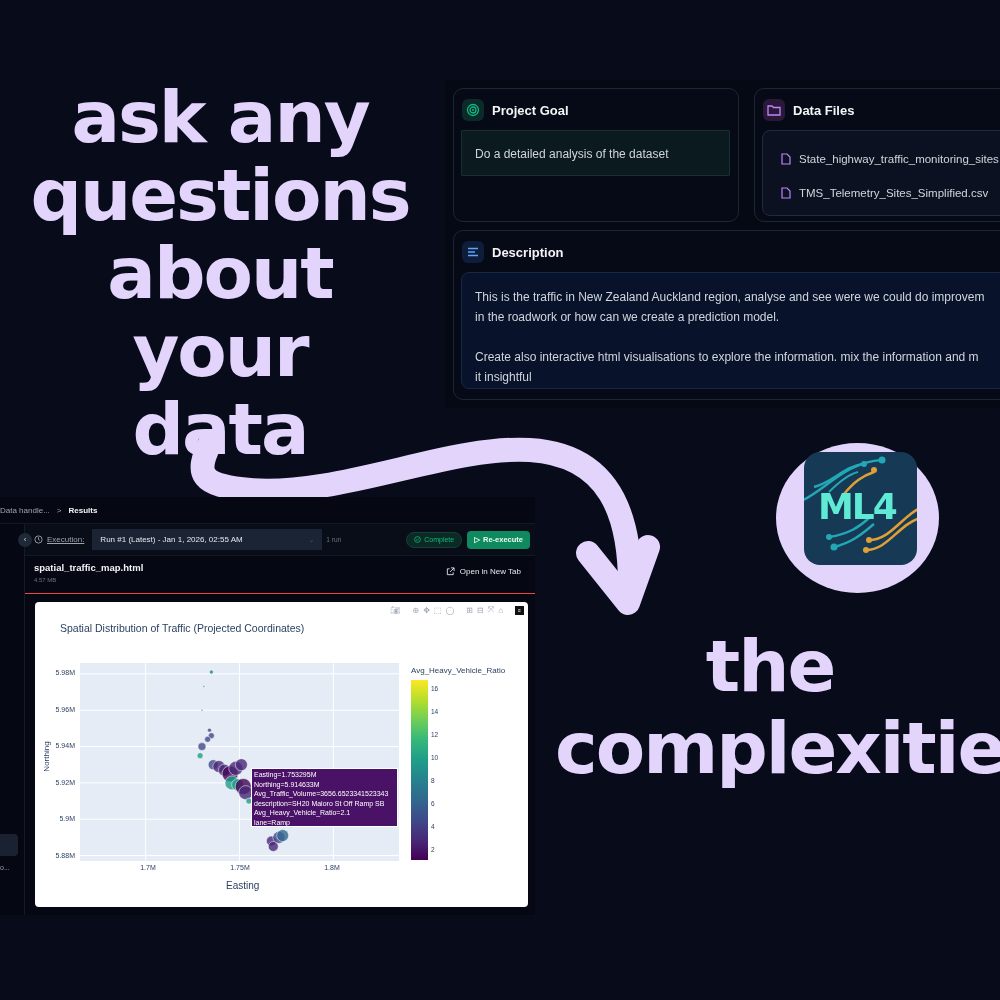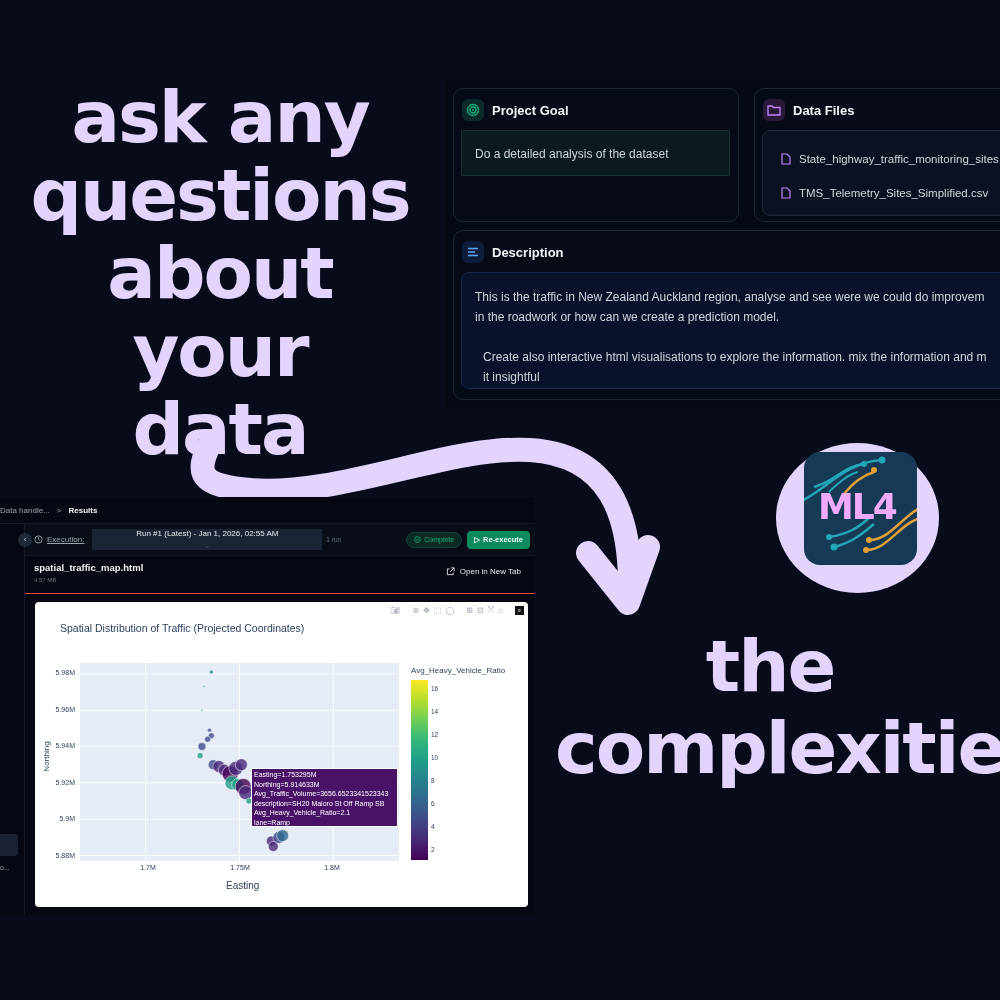--- a/index.html
+++ b/index.html
@@ -20,41 +20,41 @@
   .goal-card { left: 8px; top: 8px; width: 286px; height: 134px; }
   .goal-icon { background: #0d2a2a; }
   .goal-box { margin: 7px 8px 0 7px; height: 46px; border: 1px solid #17302f; background: #0a1a1f; border-radius: 1px; padding: 16px 13px; font-size: 12px; color: #d1d5db; }
   .files-card { left: 309px; top: 8px; width: 260px; height: 134px; }
   .files-icon { background: #2a1838; }
   .files-box { margin: 7px 0 0 7px; height: 86px; border: 1px solid #232b3a; background: #0b1120; border-radius: 8px; padding: 18px 0 0 18px; }
   .file-row { display: flex; align-items: center; gap: 8px; font-size: 11.5px; color: #d1d5db; height: 20px; margin-bottom: 14px; white-space: nowrap; }
   .desc-card { left: 8px; top: 150px; width: 560px; height: 170px; }
   .desc-icon { background: #0e1d3a; }
   .desc-box { margin: 7px 0 0 7px; height: 117px; border: 1px solid #16284a; background: #08122a; border-radius: 8px; padding: 14px 13px; font-size: 12px; color: #d1d5db; line-height: 20px; white-space: nowrap; overflow: hidden; }
-  .desc-box p + p { margin-top: 20px; margin-left: 8px; }
+  .desc-box p + p { margin-top: 20px; }
 
   
   .arrow { position: absolute; left: 190px; top: 425px; }
 
   
   .logo-circle { position: absolute; left: 776px; top: 443px; width: 163px; height: 150px; border-radius: 50%; background: #e3d4fc; }
   .logo-tile { position: absolute; left: 804px; top: 452px; width: 113px; height: 113px; border-radius: 16px; background: #163a56; overflow: hidden; }
-  .logo-text { position: absolute; left: 14px; top: 34px; font-family: "DejaVu Sans", sans-serif; font-weight: bold; font-size: 36px; color: #f0abfc; letter-spacing: -2px; }
+  .logo-text { position: absolute; left: 14px; top: 34px; font-family: "DejaVu Sans", sans-serif; font-weight: bold; font-size: 36px; color: #5eead4; letter-spacing: -2px; }
 
   
   .results { position: absolute; left: 0; top: 497px; width: 535px; height: 418px; background: #050812; }
   .breadcrumb { height: 27px; display: flex; align-items: center; gap: 7px; padding-left: 0; font-size: 8px; color: #9ca3af; border-bottom: 1px solid #111827; }
   .breadcrumb .current { color: #f3f4f6; font-weight: bold; }
   .sidebar { position: absolute; left: 0; top: 27px; width: 25px; bottom: 0; border-right: 1px solid #141a26; }
   .side-item { position: absolute; left: -10px; top: 310px; width: 28px; height: 22px; background: #1a2232; border-radius: 4px; }
   .side-text { position: absolute; left: 0; top: 340px; font-size: 7px; color: #9ca3af; }
   .exec-bar { position: absolute; left: 25px; top: 27px; right: 0; height: 32px; display: flex; align-items: center; background: #080d18; border-bottom: 1px solid #111827; }
   .collapse-btn { position: absolute; left: -7px; width: 14px; height: 14px; border-radius: 50%; background: #1f2937; color: #cbd5e1; font-size: 8px; display: flex; align-items: center; justify-content: center; }
   .exec-label { margin-left: 9px; display: flex; align-items: center; gap: 4px; font-size: 8px; color: #9ca3af; text-decoration: underline; }
-  .run-select { margin-left: 8px; width: 230px; height: 21px; background: #1a2434; border-radius: 0; display: flex; align-items: center; justify-content: space-between; padding: 0 8px; font-size: 8px; color: #e5e7eb; flex-direction: column; }
+  .run-select { margin-left: 8px; width: 230px; height: 21px; background: #1a2434; border-radius: 0; display: flex; align-items: center; justify-content: space-between; padding: 0 8px; font-size: 8px; color: #e5e7eb; }
   .run-count { margin-left: 4px; font-size: 6.5px; color: #6b7280; }
   .complete-badge { margin-left: auto; height: 16px; padding: 0 7px; border-radius: 8px; background: #0b2a24; border: 1px solid #14403a; color: #10b981; font-size: 7px; display: flex; align-items: center; gap: 3px; }
   .reexec-btn { margin: 0 5px 0 5px; height: 18px; padding: 0 7px; border-radius: 4px; background: #0f8a5f; color: #ecfdf5; font-size: 7.5px; font-weight: bold; display: flex; align-items: center; gap: 3px; }
   .file-header { position: absolute; left: 25px; top: 59px; right: 0; height: 38px; border-bottom: 1px solid #ef4444; }
   .file-name { position: absolute; left: 9px; top: 6px; font-size: 9.5px; font-weight: bold; color: #f3f4f6; }
   .file-size { position: absolute; left: 9px; top: 21px; font-size: 6px; color: #6b7280; }
   .open-tab { position: absolute; right: 14px; top: 11px; font-size: 8px; color: #e5e7eb; display: flex; align-items: center; gap: 5px; }
 
   .plot { position: absolute; left: 35px; top: 105px; width: 493px; height: 305px; background: #ffffff; border-radius: 4px; overflow: hidden; }
   .modebar { position: absolute; right: 4px; top: 3px; display: flex; gap: 4px; align-items: center; font-size: 8px; color: #9ca3af; }

